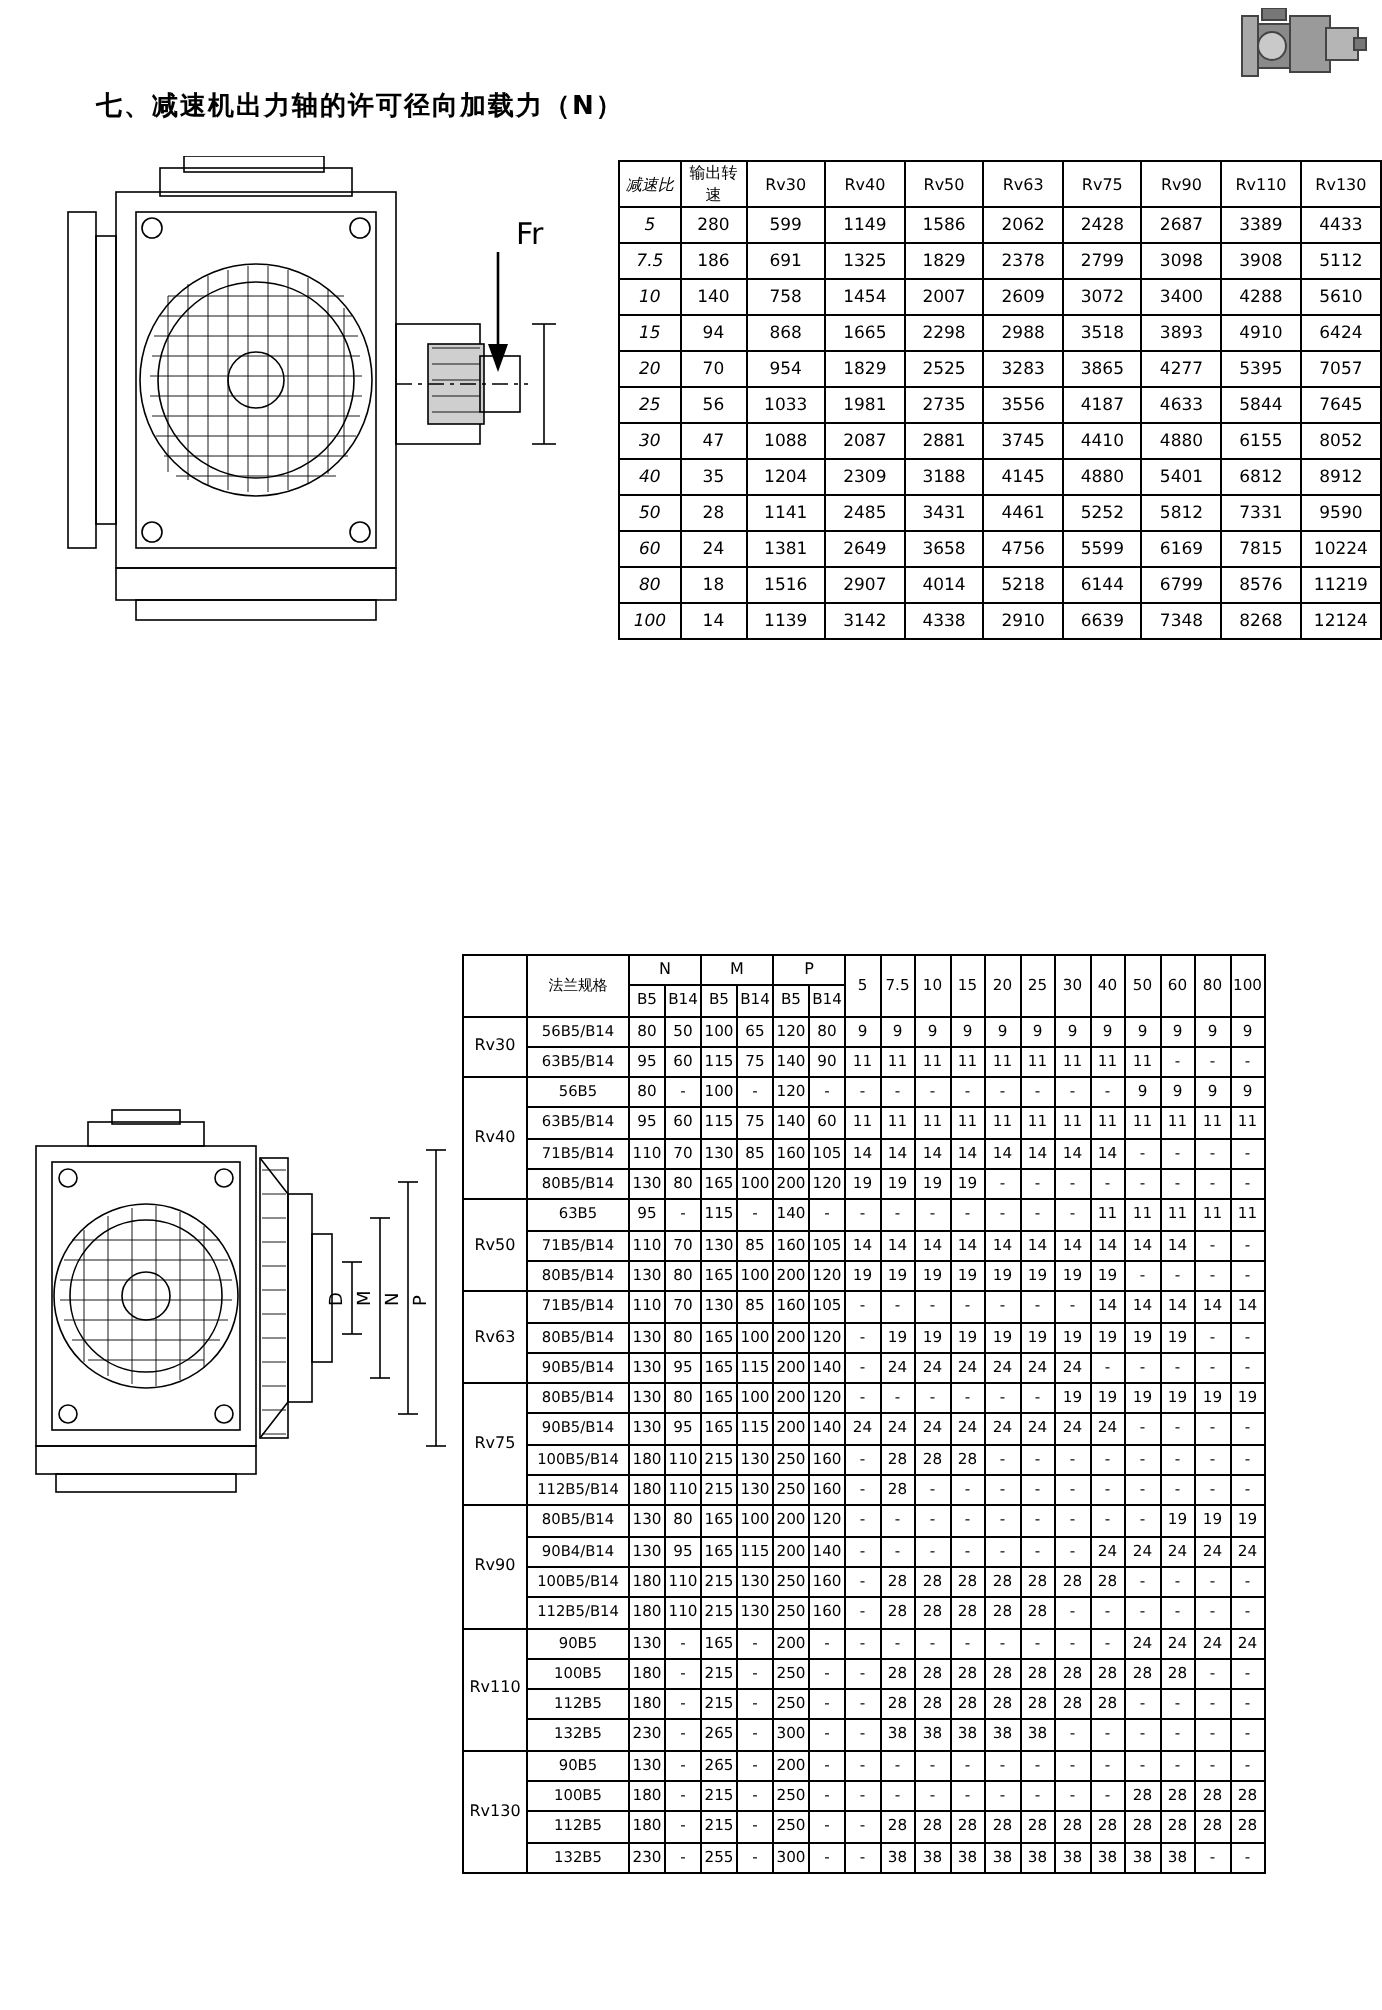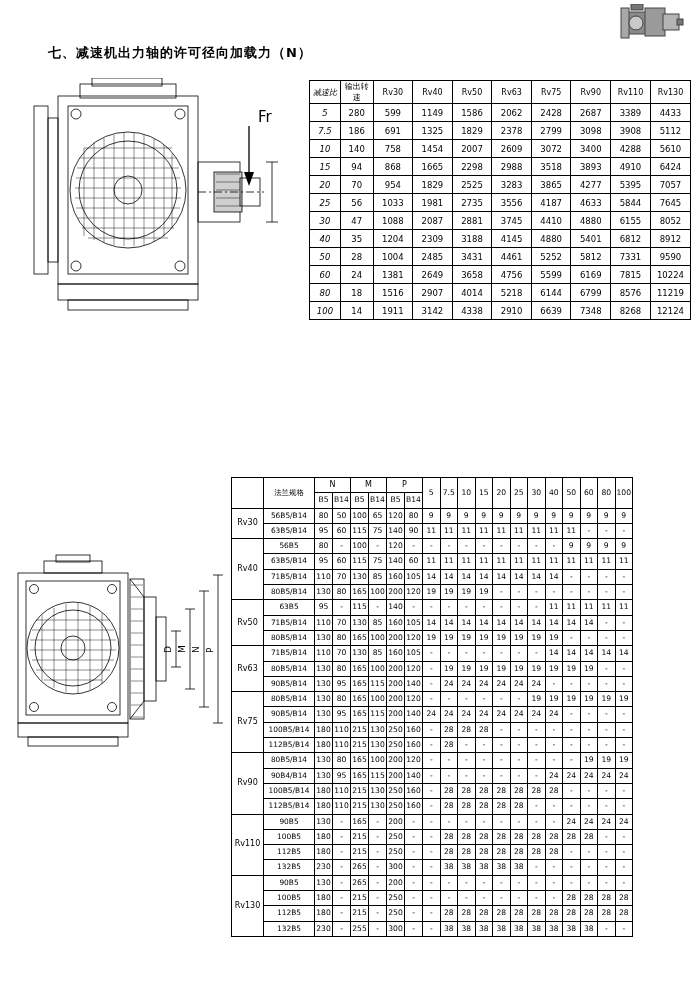--- a/index.html
+++ b/index.html
@@ -279,21 +279,21 @@
           <td class="cd">3188</td>
           <td class="cd">4145</td>
           <td class="cd">4880</td>
           <td class="cd">5401</td>
           <td class="cd">6812</td>
           <td class="cd">8912</td>
         </tr>
         <tr>
           <td class="c0">50</td>
           <td class="c1">28</td>
-          <td class="cd">1004</td>
+          <td class="cd">1141</td>
           <td class="cd">2485</td>
           <td class="cd">3431</td>
           <td class="cd">4461</td>
           <td class="cd">5252</td>
           <td class="cd">5812</td>
           <td class="cd">7331</td>
           <td class="cd">9590</td>
         </tr>
         <tr>
           <td class="c0">60</td>
@@ -315,21 +315,21 @@
           <td class="cd">4014</td>
           <td class="cd">5218</td>
           <td class="cd">6144</td>
           <td class="cd">6799</td>
           <td class="cd">8576</td>
           <td class="cd">11219</td>
         </tr>
         <tr>
           <td class="c0">100</td>
           <td class="c1">14</td>
-          <td class="cd">1911</td>
+          <td class="cd">1139</td>
           <td class="cd">3142</td>
           <td class="cd">4338</td>
           <td class="cd">2910</td>
           <td class="cd">6639</td>
           <td class="cd">7348</td>
           <td class="cd">8268</td>
           <td class="cd">12124</td>
         </tr>
       </tbody>
   </table>

